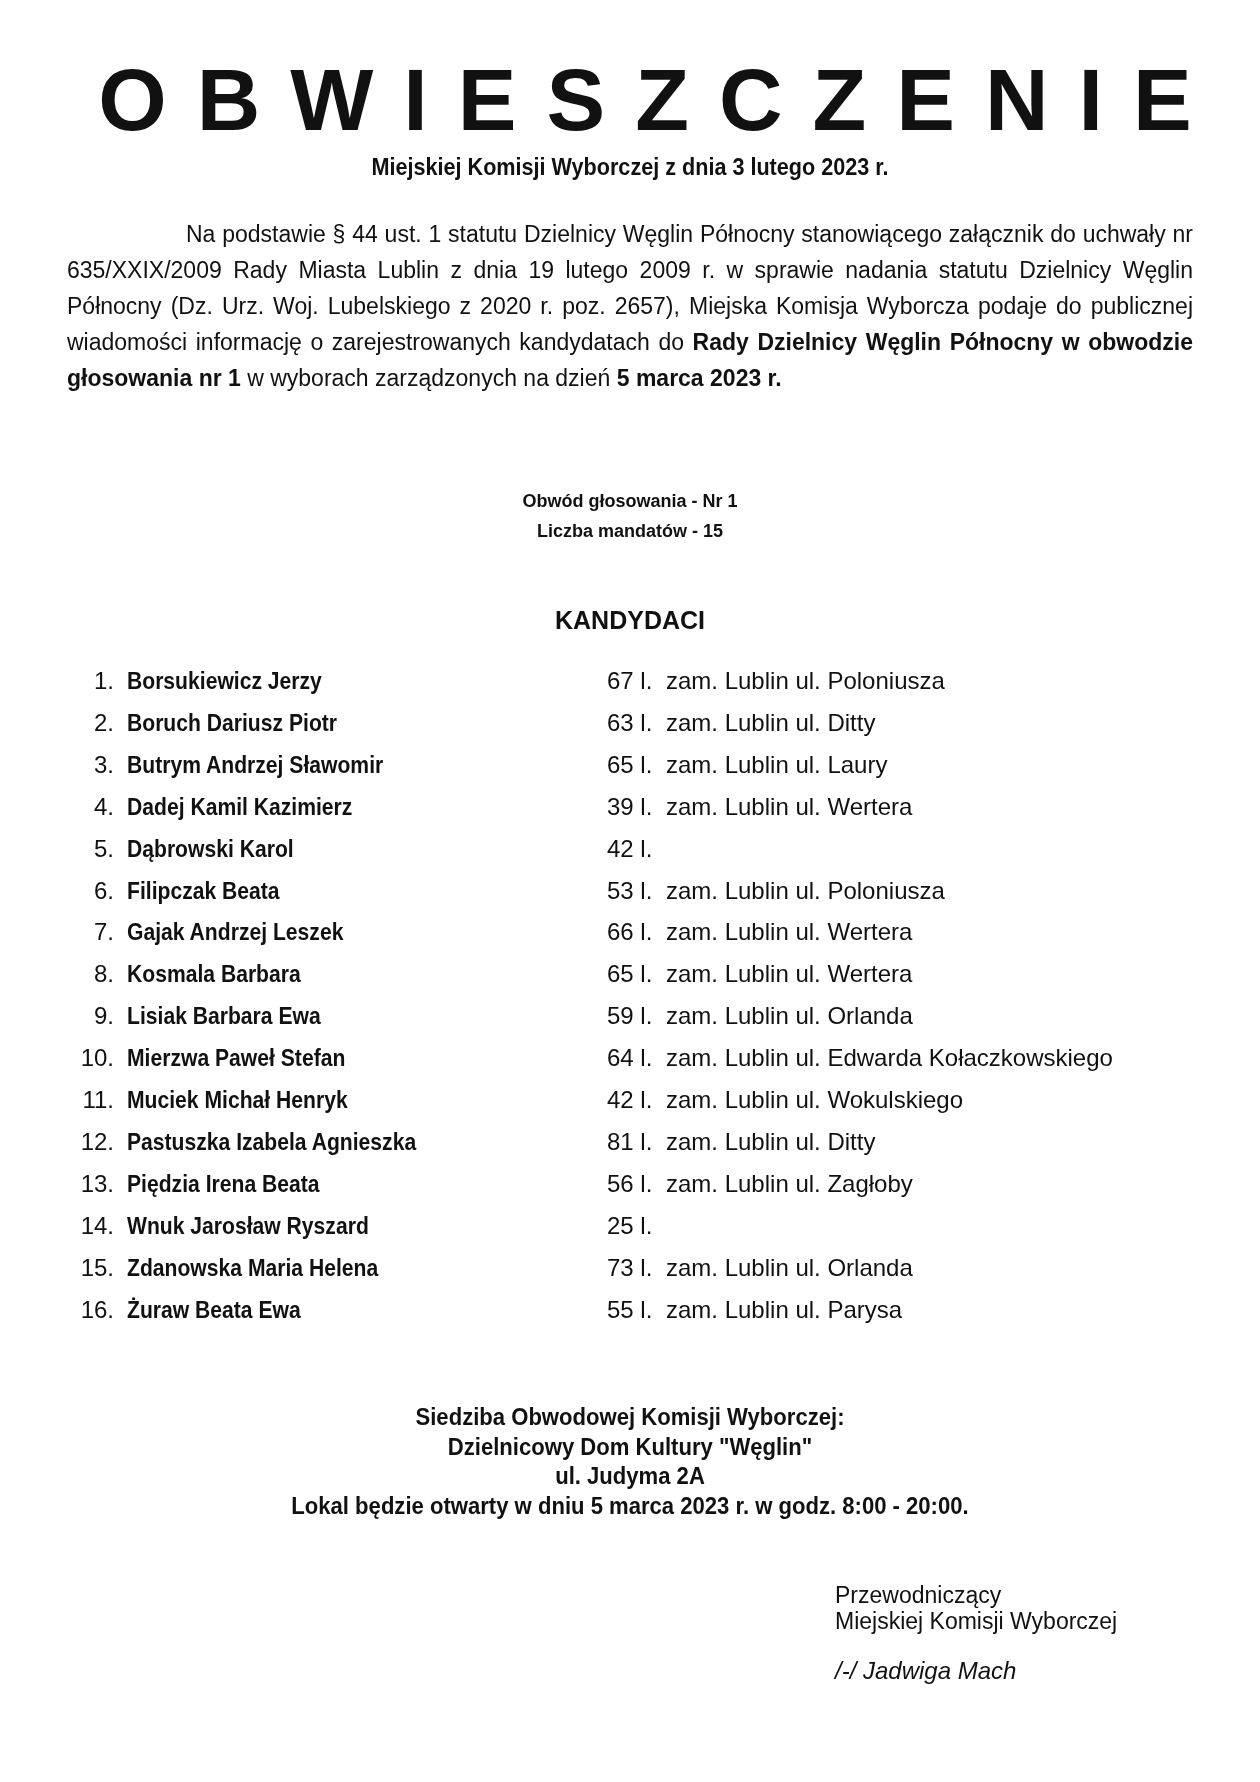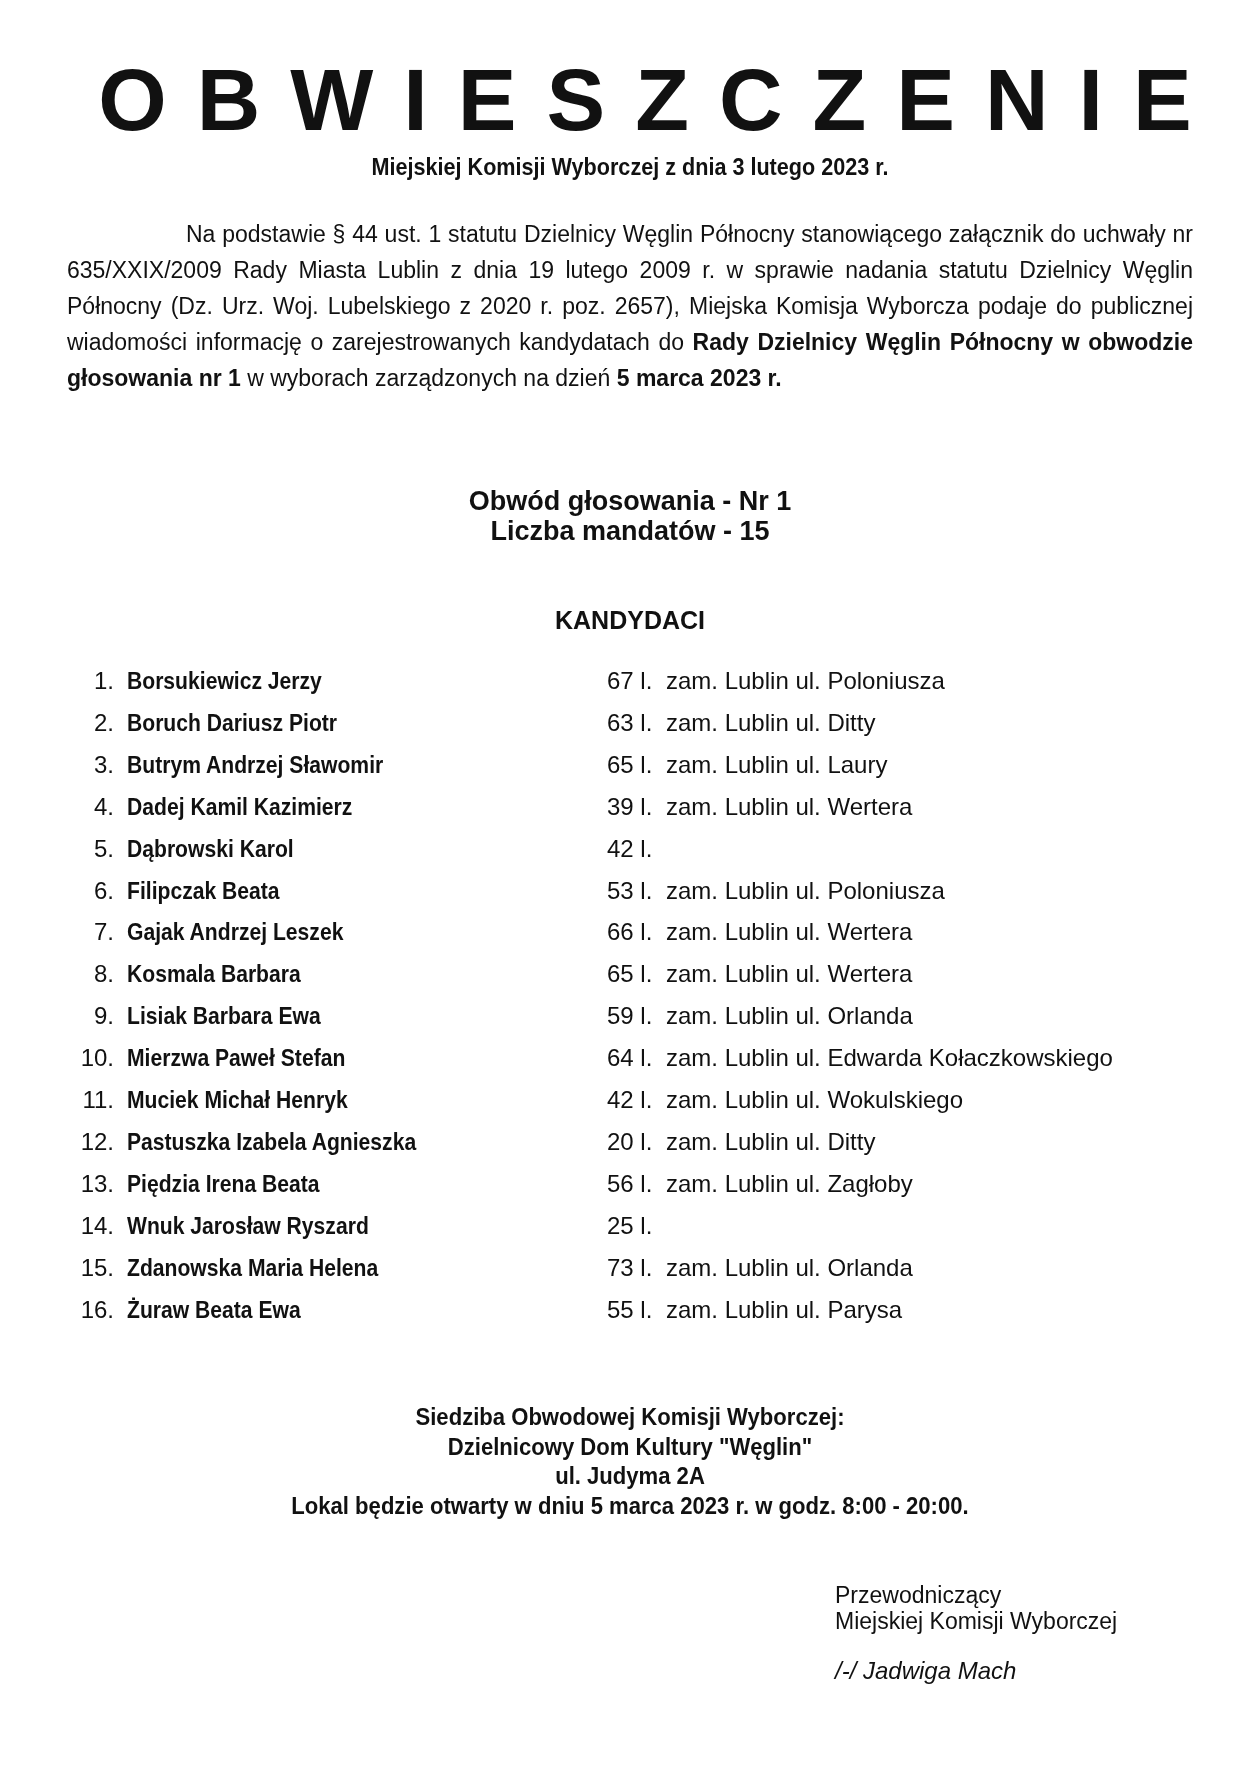--- a/index.html
+++ b/index.html
@@ -7,21 +7,21 @@
          font-family: "Liberation Sans", sans-serif; }
   .abs { position: absolute; white-space: nowrap; }
   .title { top: 56px; left: 15px; width: 1260px; text-align: center; font-size: 88px; font-weight: bold;
            letter-spacing: 30px; padding-left: 30px; box-sizing: border-box; line-height: 88px; }
   .subtitle { top: 152px; left: 0; width: 1260px; text-align: center; font-size: 24px; font-weight: bold;
               line-height: 30px; transform: scaleX(0.9); transform-origin: 630px 0; }
   .para { position: absolute; top: 216px; left: 67px; width: 1126px; font-size: 23px; line-height: 36px;
           text-align: justify; }
   .para .indent { display: inline-block; width: 119px; }
   .center-block { left: 0; width: 1260px; text-align: center; font-weight: bold; }
-  .district { top: 486px; font-size: 27px; line-height: 30px; }
+  .district { top: 486px; font-size: 18px; line-height: 30px; }
   .kandydaci { top: 605px; font-size: 25px; line-height: 30px; }
   .list { position: absolute; top: 660px; left: 0; width: 1260px; }
   .row { position: absolute; left: 0; width: 1260px; height: 42px; font-size: 24px; line-height: 42px; }
   .row .num { position: absolute; right: 1146px; text-align: right; }
   .row .name { position: absolute; left: 127px; font-weight: bold; transform: scaleX(0.88); transform-origin: 0 50%; }
   .row .age { position: absolute; left: 607px; }
   .row .addr { position: absolute; left: 666px; }
   .seat { top: 1402px; font-size: 24px; line-height: 29.5px; transform: scaleX(0.92); transform-origin: 630px 0; }
   .sign { position: absolute; left: 835px; width: 310px; font-size: 23px; }
   .sign1 { top: 1582px; line-height: 26px; }
@@ -105,21 +105,21 @@
     </div>
   <div class="row" style="top:419px">
       <span class="num">11.</span>
       <span class="name">Muciek Michał Henryk</span>
       <span class="age">42 l.</span>
       <span class="addr">zam. Lublin ul. Wokulskiego</span>
     </div>
   <div class="row" style="top:460.9px">
       <span class="num">12.</span>
       <span class="name">Pastuszka Izabela Agnieszka</span>
-      <span class="age">20 l.</span>
+      <span class="age">81 l.</span>
       <span class="addr">zam. Lublin ul. Ditty</span>
     </div>
   <div class="row" style="top:502.8px">
       <span class="num">13.</span>
       <span class="name">Piędzia Irena Beata</span>
       <span class="age">56 l.</span>
       <span class="addr">zam. Lublin ul. Zagłoby</span>
     </div>
   <div class="row" style="top:544.7px">
       <span class="num">14.</span>

